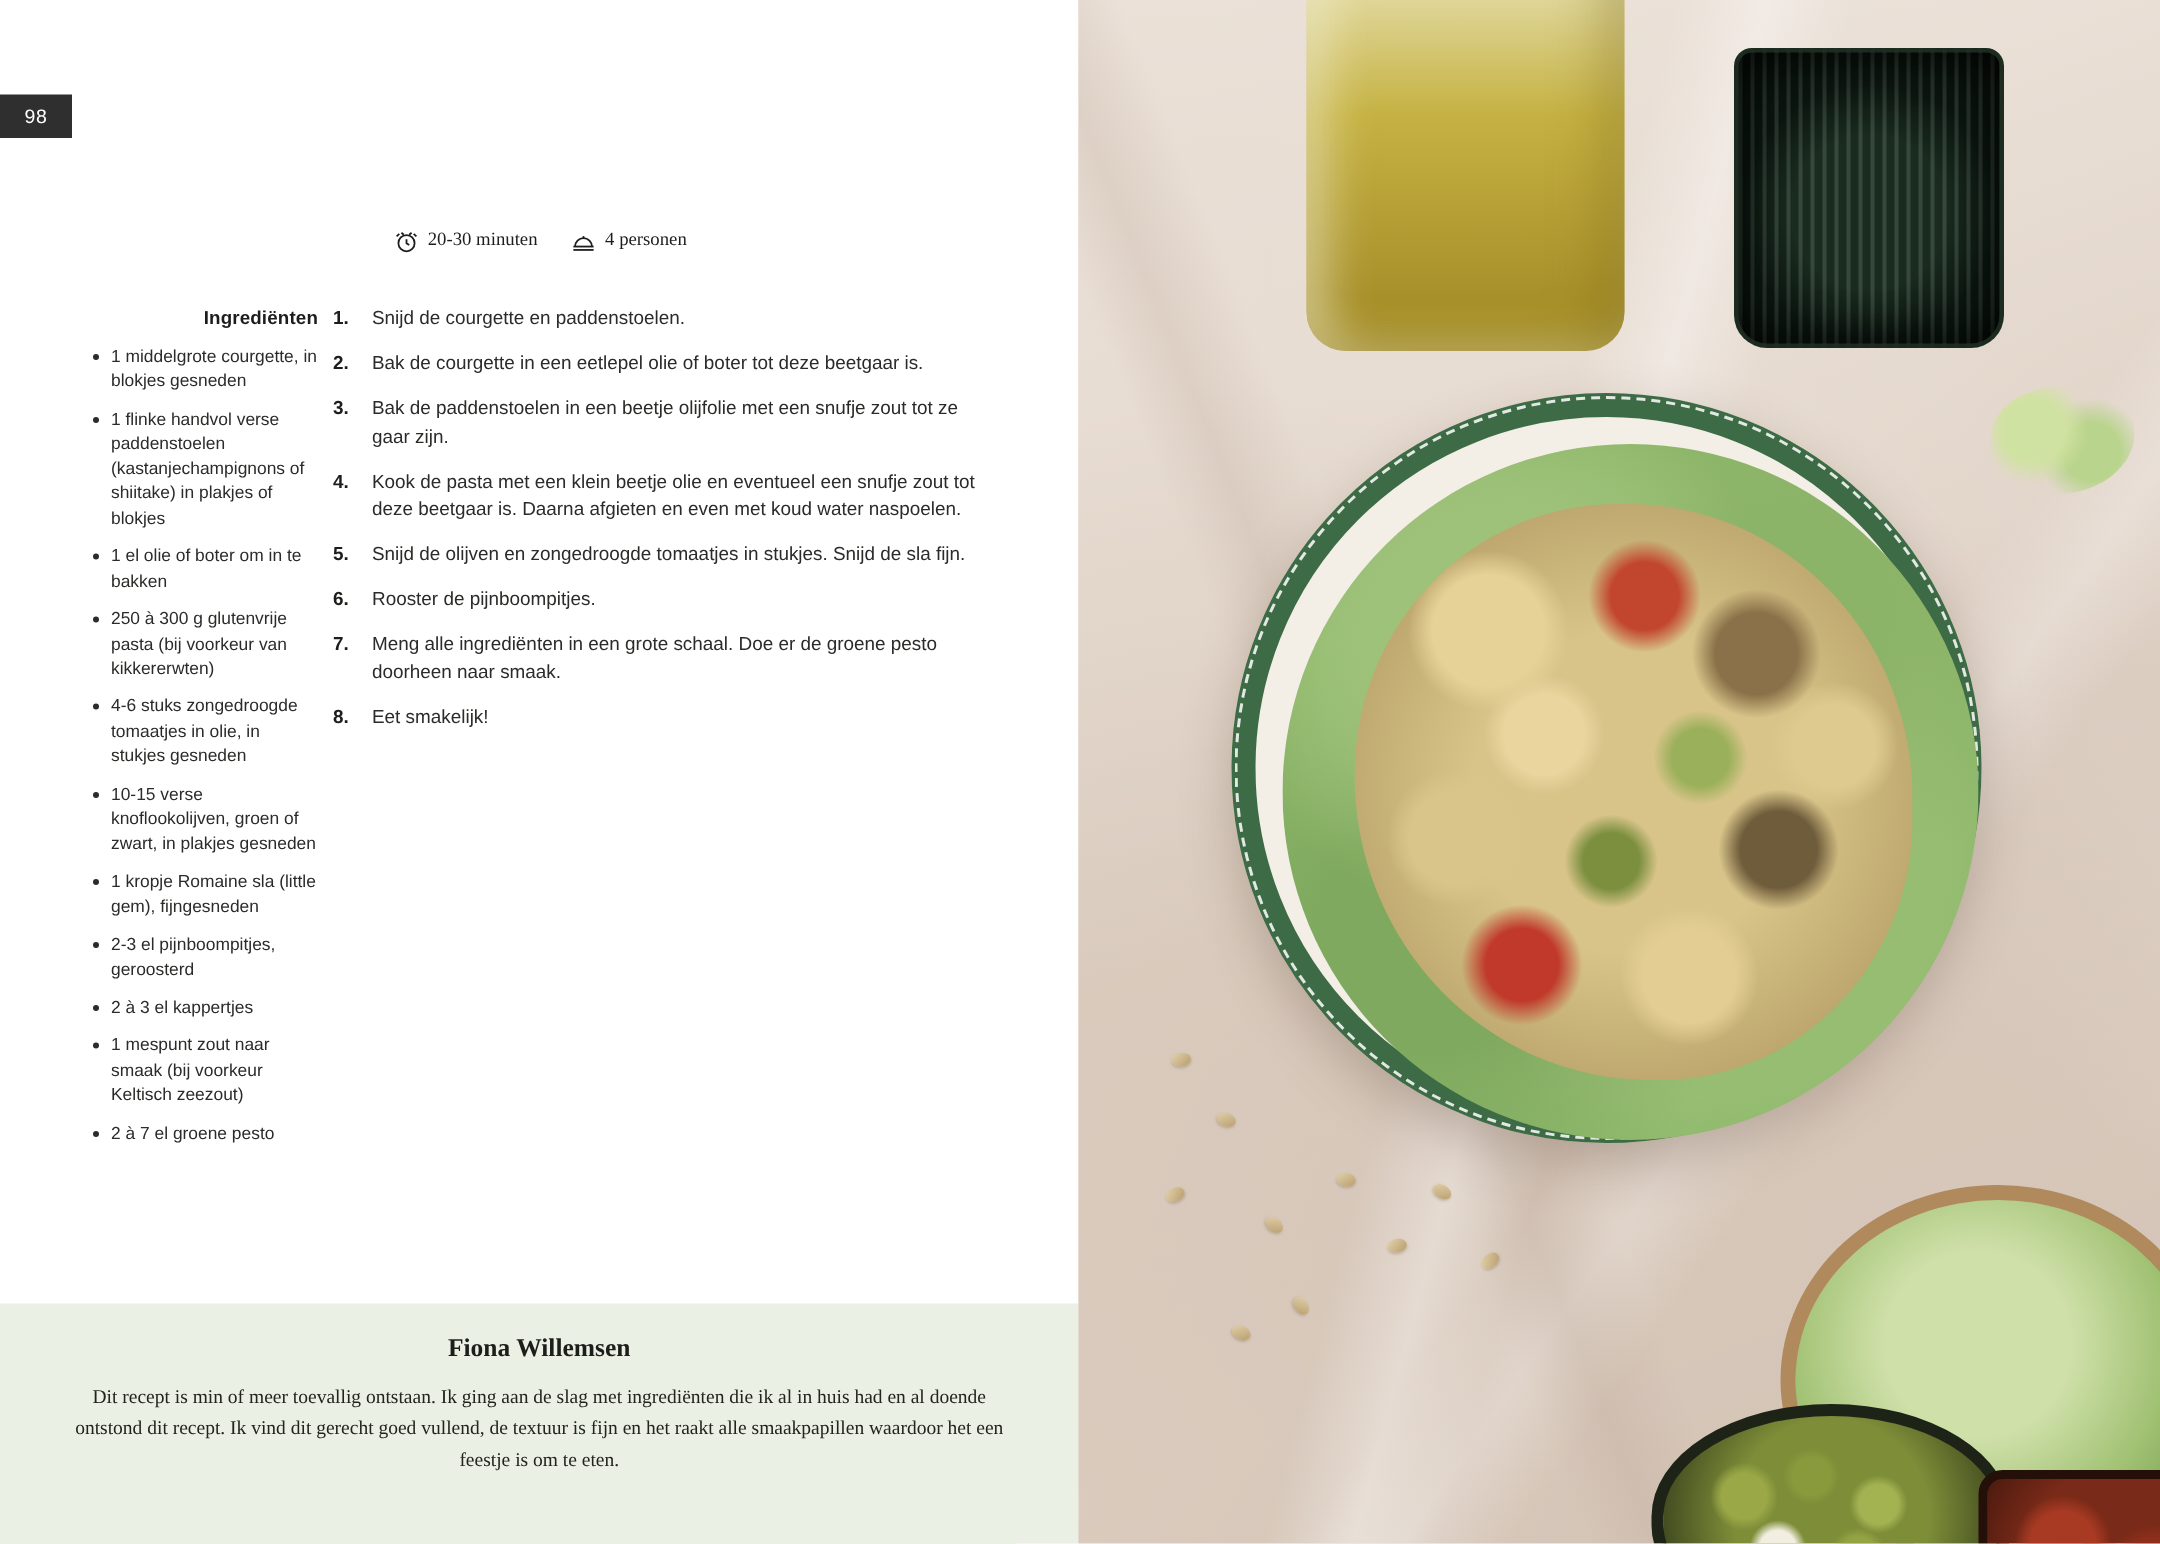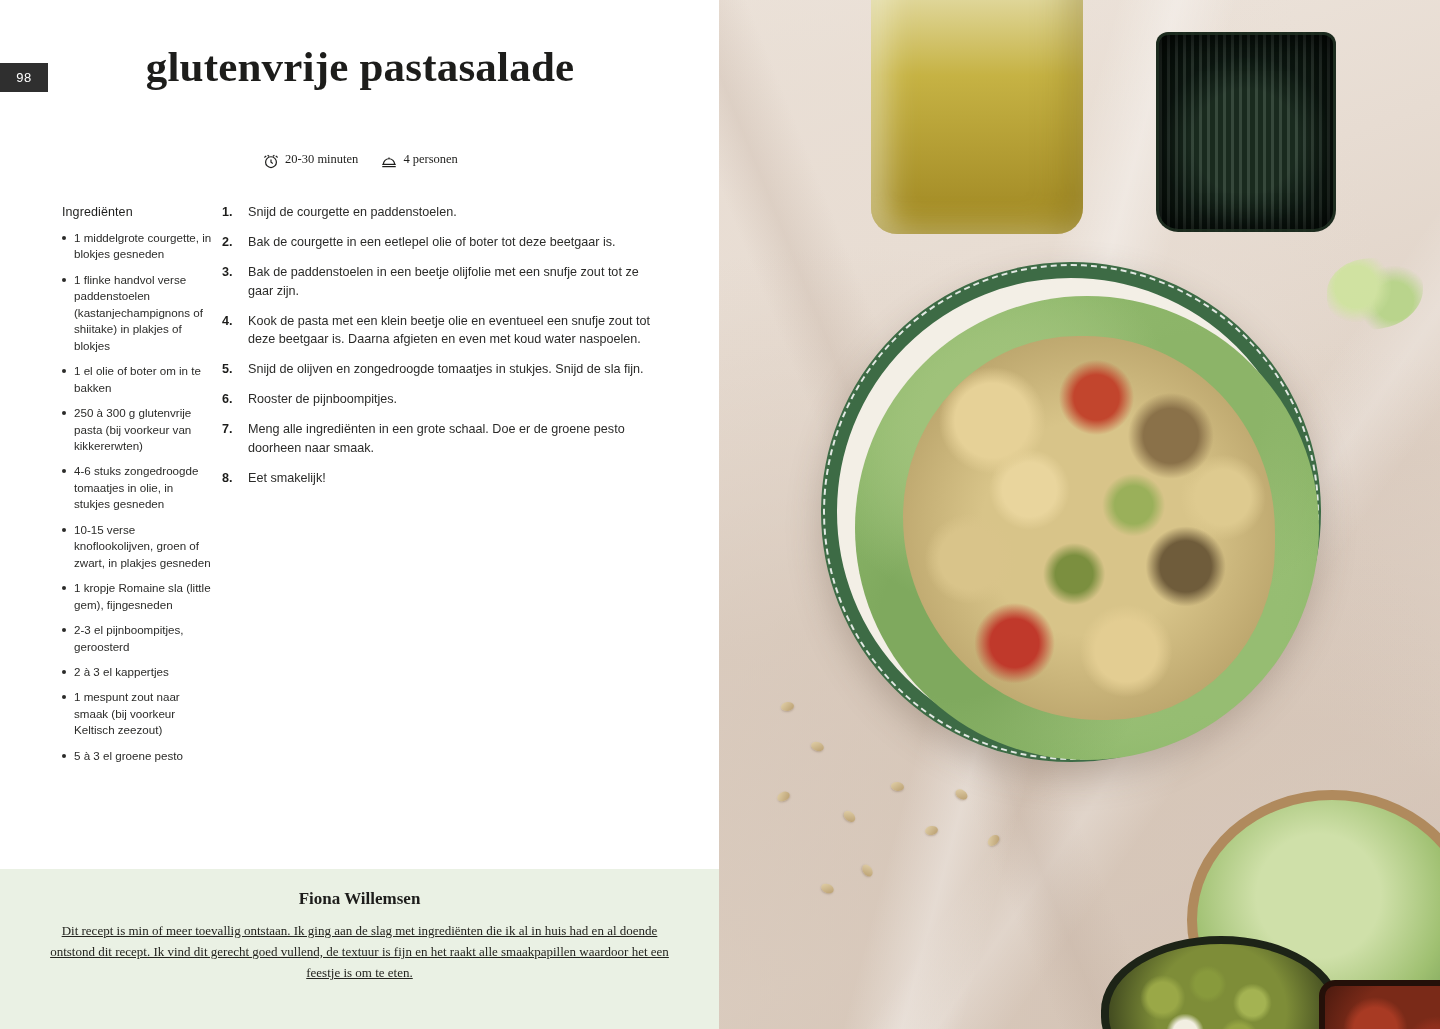--- a/index.html
+++ b/index.html
@@ -69,24 +69,25 @@
   .meta-item svg { display: block; }
 
   
   .ingredients {
     position: absolute;
     left: 62px; top: 205px;
     width: 150px;
   }
   .ing-head {
     font-size: 12.5px;
-    font-weight: 400;
+    font-weight: 700;
     color: #1d1d1b;
     margin-bottom: 11px;
     letter-spacing: 0.1px;
+    text-align: right;
   }
   .ing-list { list-style: none; margin: 0; padding: 0; }
   .ing-list li {
     position: relative;
     padding-left: 12px;
     margin-bottom: 9px;
     font-size: 11.6px;
     line-height: 1.42;
     color: #2b2b29;
   }
@@ -135,21 +136,20 @@
     font-size: 17px;
     font-weight: 700;
     color: #1d1d1b;
     margin-bottom: 12px;
   }
   .testi-text {
     font-family: "Liberation Serif", serif;
     font-size: 13px;
     line-height: 1.6;
     color: #24241f;
-    text-decoration: underline;
   }
 
   
   .photo {
     position: absolute;
     right: 0; top: 0;
     width: 721px; height: 1029px;
     overflow: hidden;
     background: #d9cfc4;
   }
@@ -298,21 +298,20 @@
 </head>
 <body>
 
 <div class="page">
 
   <div class="left-col">
 
     <div class="page-badge">98</div>
 
     <div class="title">
-      <div>glutenvrije pastasalade</div>
     </div>
 
     <div class="meta-row">
       <div class="meta-item">
         <span>
           <svg width="18" height="18" viewBox="0 0 24 24" fill="none" stroke="#1d1d1b" stroke-width="1.6">
             <circle cx="12" cy="13.5" r="7.2"></circle>
             <path d="M12 10v3.6l2.4 1.6"></path>
             <path d="M5.6 5.2 3.2 7.4"></path>
             <path d="M18.4 5.2l2.4 2.2"></path>
@@ -341,21 +340,21 @@
         <li>1 middelgrote courgette, in blokjes gesneden</li>
         <li>1 flinke handvol verse paddenstoelen (kastanjechampignons of shiitake) in plakjes of blokjes</li>
         <li>1 el olie of boter om in te bakken</li>
         <li>250 à 300 g glutenvrije pasta (bij voorkeur van kikkererwten)</li>
         <li>4-6 stuks zongedroogde tomaatjes in olie, in stukjes gesneden</li>
         <li>10-15 verse knoflookolijven, groen of zwart, in plakjes gesneden</li>
         <li>1 kropje Romaine sla (little gem), fijngesneden</li>
         <li>2-3 el pijnboompitjes, geroosterd</li>
         <li>2 à 3 el kappertjes</li>
         <li>1 mespunt zout naar smaak (bij voorkeur Keltisch zeezout)</li>
-        <li>5 à 3 el groene pesto</li>
+        <li>2 à 7 el groene pesto</li>
       </ul>
     </div>
 
     <div class="steps">
       <div class="step">
         <div class="step-num">1.</div>
         <div class="step-text">Snijd de courgette en paddenstoelen.</div>
       </div>
       <div class="step">
         <div class="step-num">2.</div>

